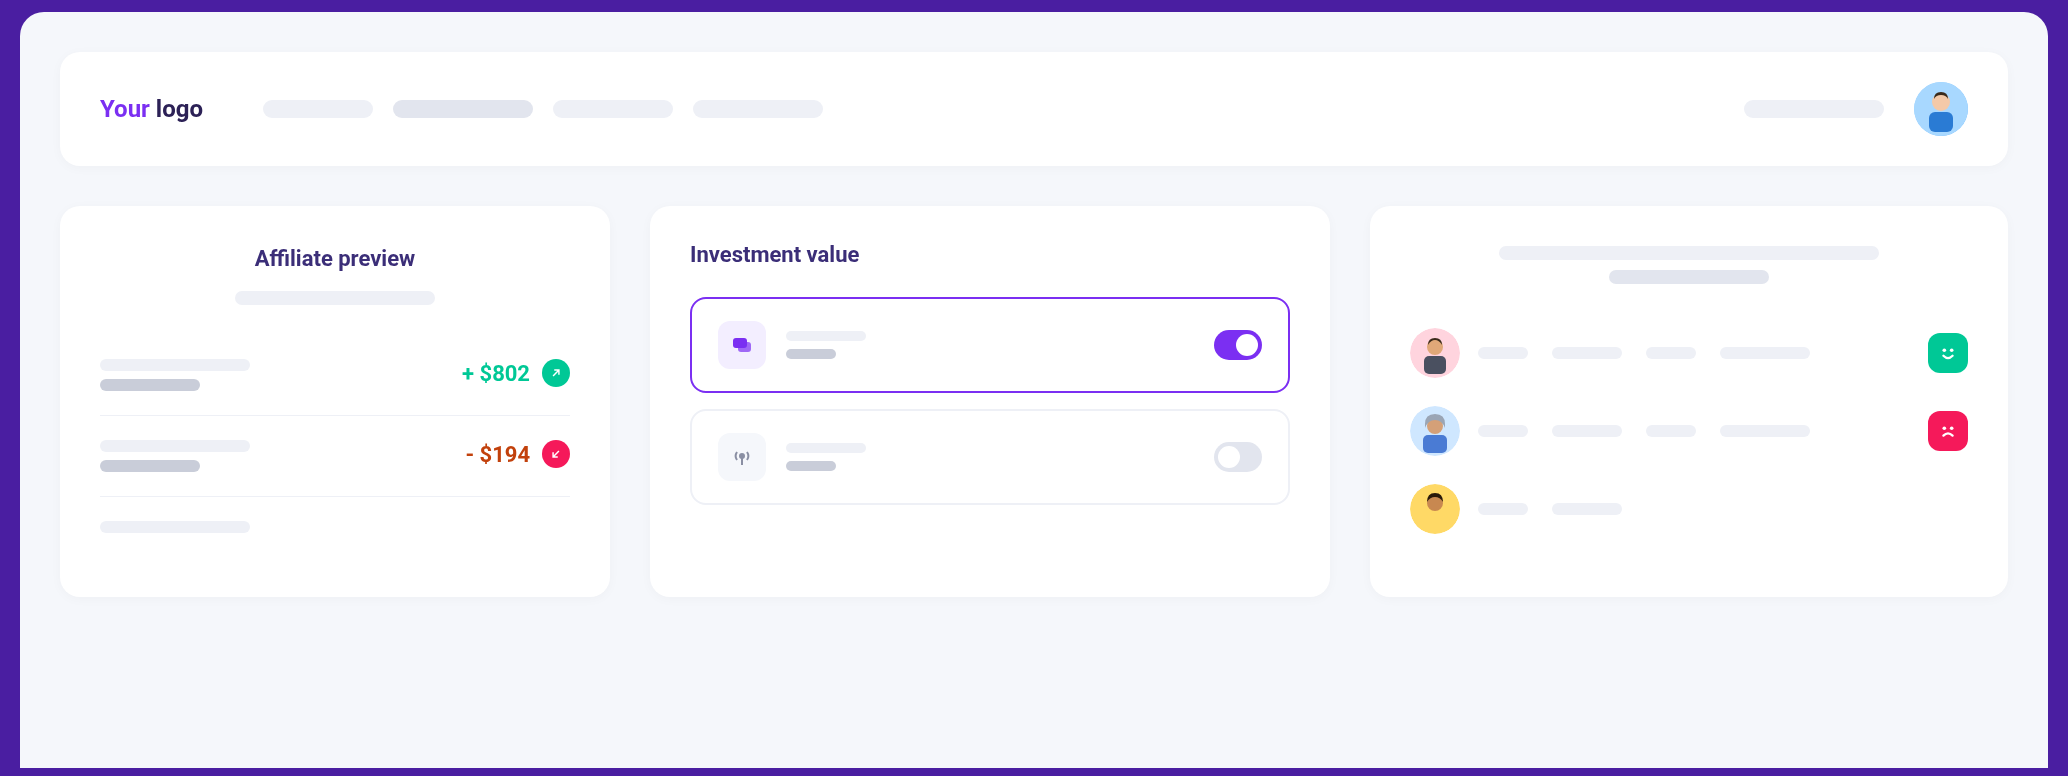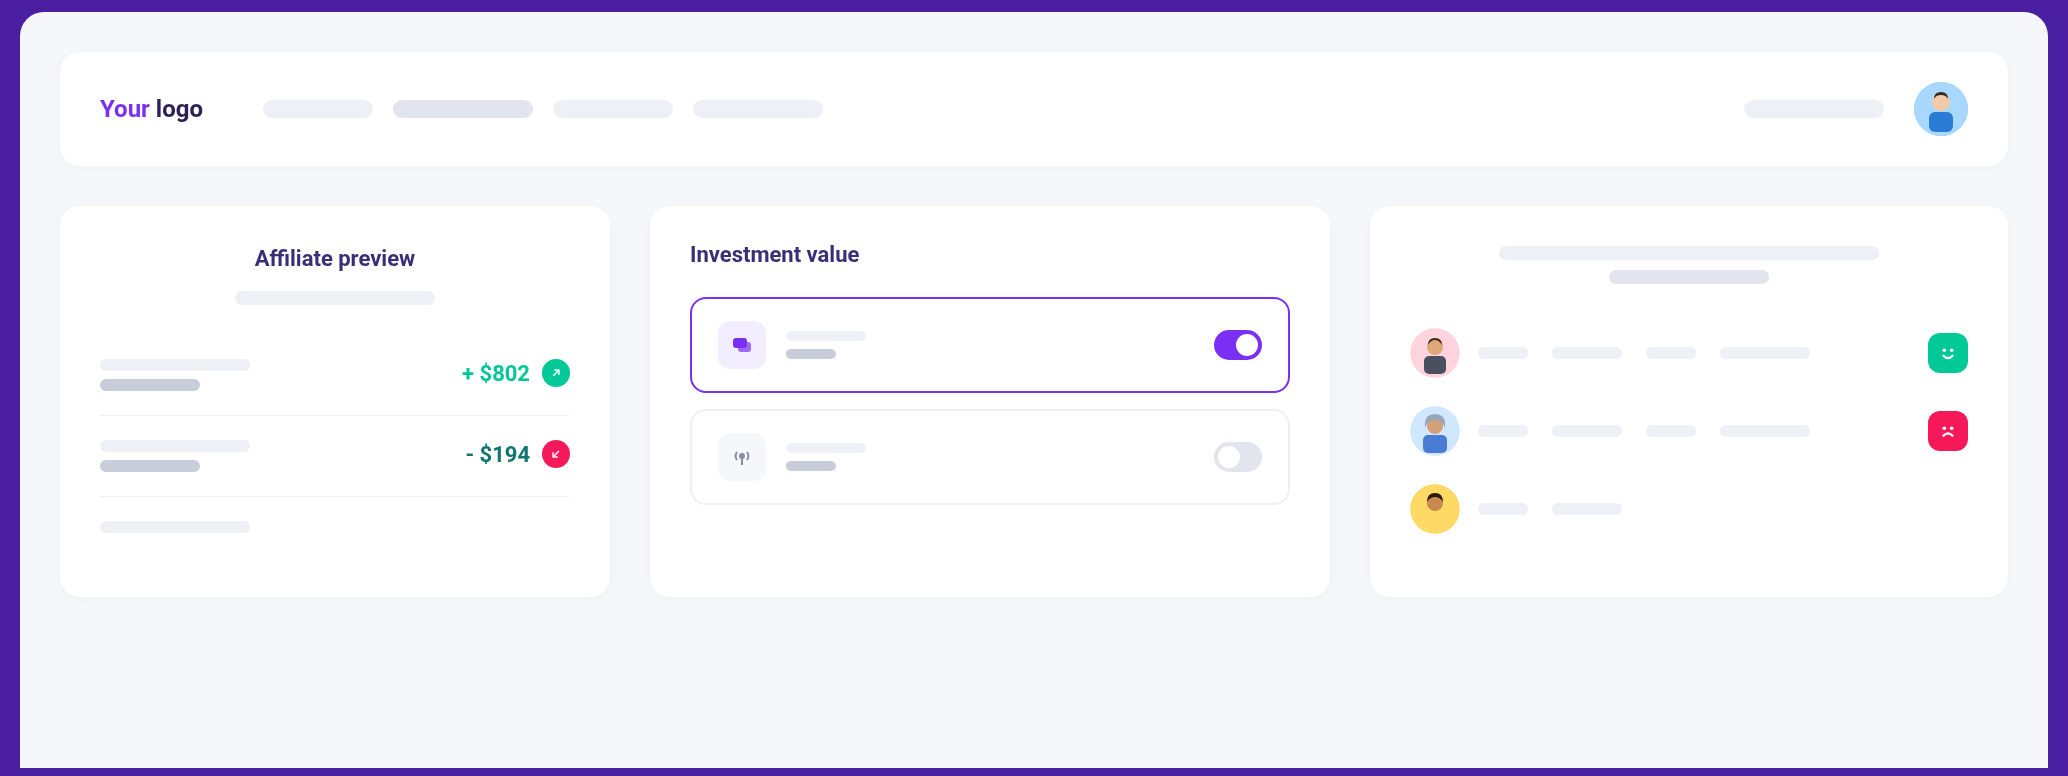--- a/index.html
+++ b/index.html
@@ -95,21 +95,21 @@
     border-bottom: 1px solid #eef0f6;
   }
   .row:last-child { border-bottom: none; }
   .row-left { display: flex; flex-direction: column; gap: 8px; }
   .ph-sm { height: 12px; border-radius: 6px; background: #eef0f6; }
   .ph-sm.w150 { width: 150px; }
   .ph-sm.darker { background: #c9cdd9; width: 100px; }
   .row-right { display: flex; align-items: center; gap: 12px; }
   .amount { font-size: 22px; font-weight: 700; }
   .amount.pos { color: #00c896; }
-  .amount.neg { color: #0f766e; }
+  .amount.neg { color: #c2410c; }
   .badge-circ {
     width: 28px; height: 28px; border-radius: 50%;
     display: flex; align-items: center; justify-content: center;
   }
   .badge-circ.green { background: #00c896; }
   .badge-circ.pink { background: #f5195a; }
   .badge-circ svg { width: 14px; height: 14px; stroke: #fff; fill: none; stroke-width: 2.5; }
   .value-top { display: flex; justify-content: space-between; align-items: flex-start; margin-bottom: 30px; }
   .value-ph { display: flex; flex-direction: column; gap: 10px; }
   .value-ph .a { height: 14px; width: 340px; border-radius: 7px; background: #eef0f6; }

